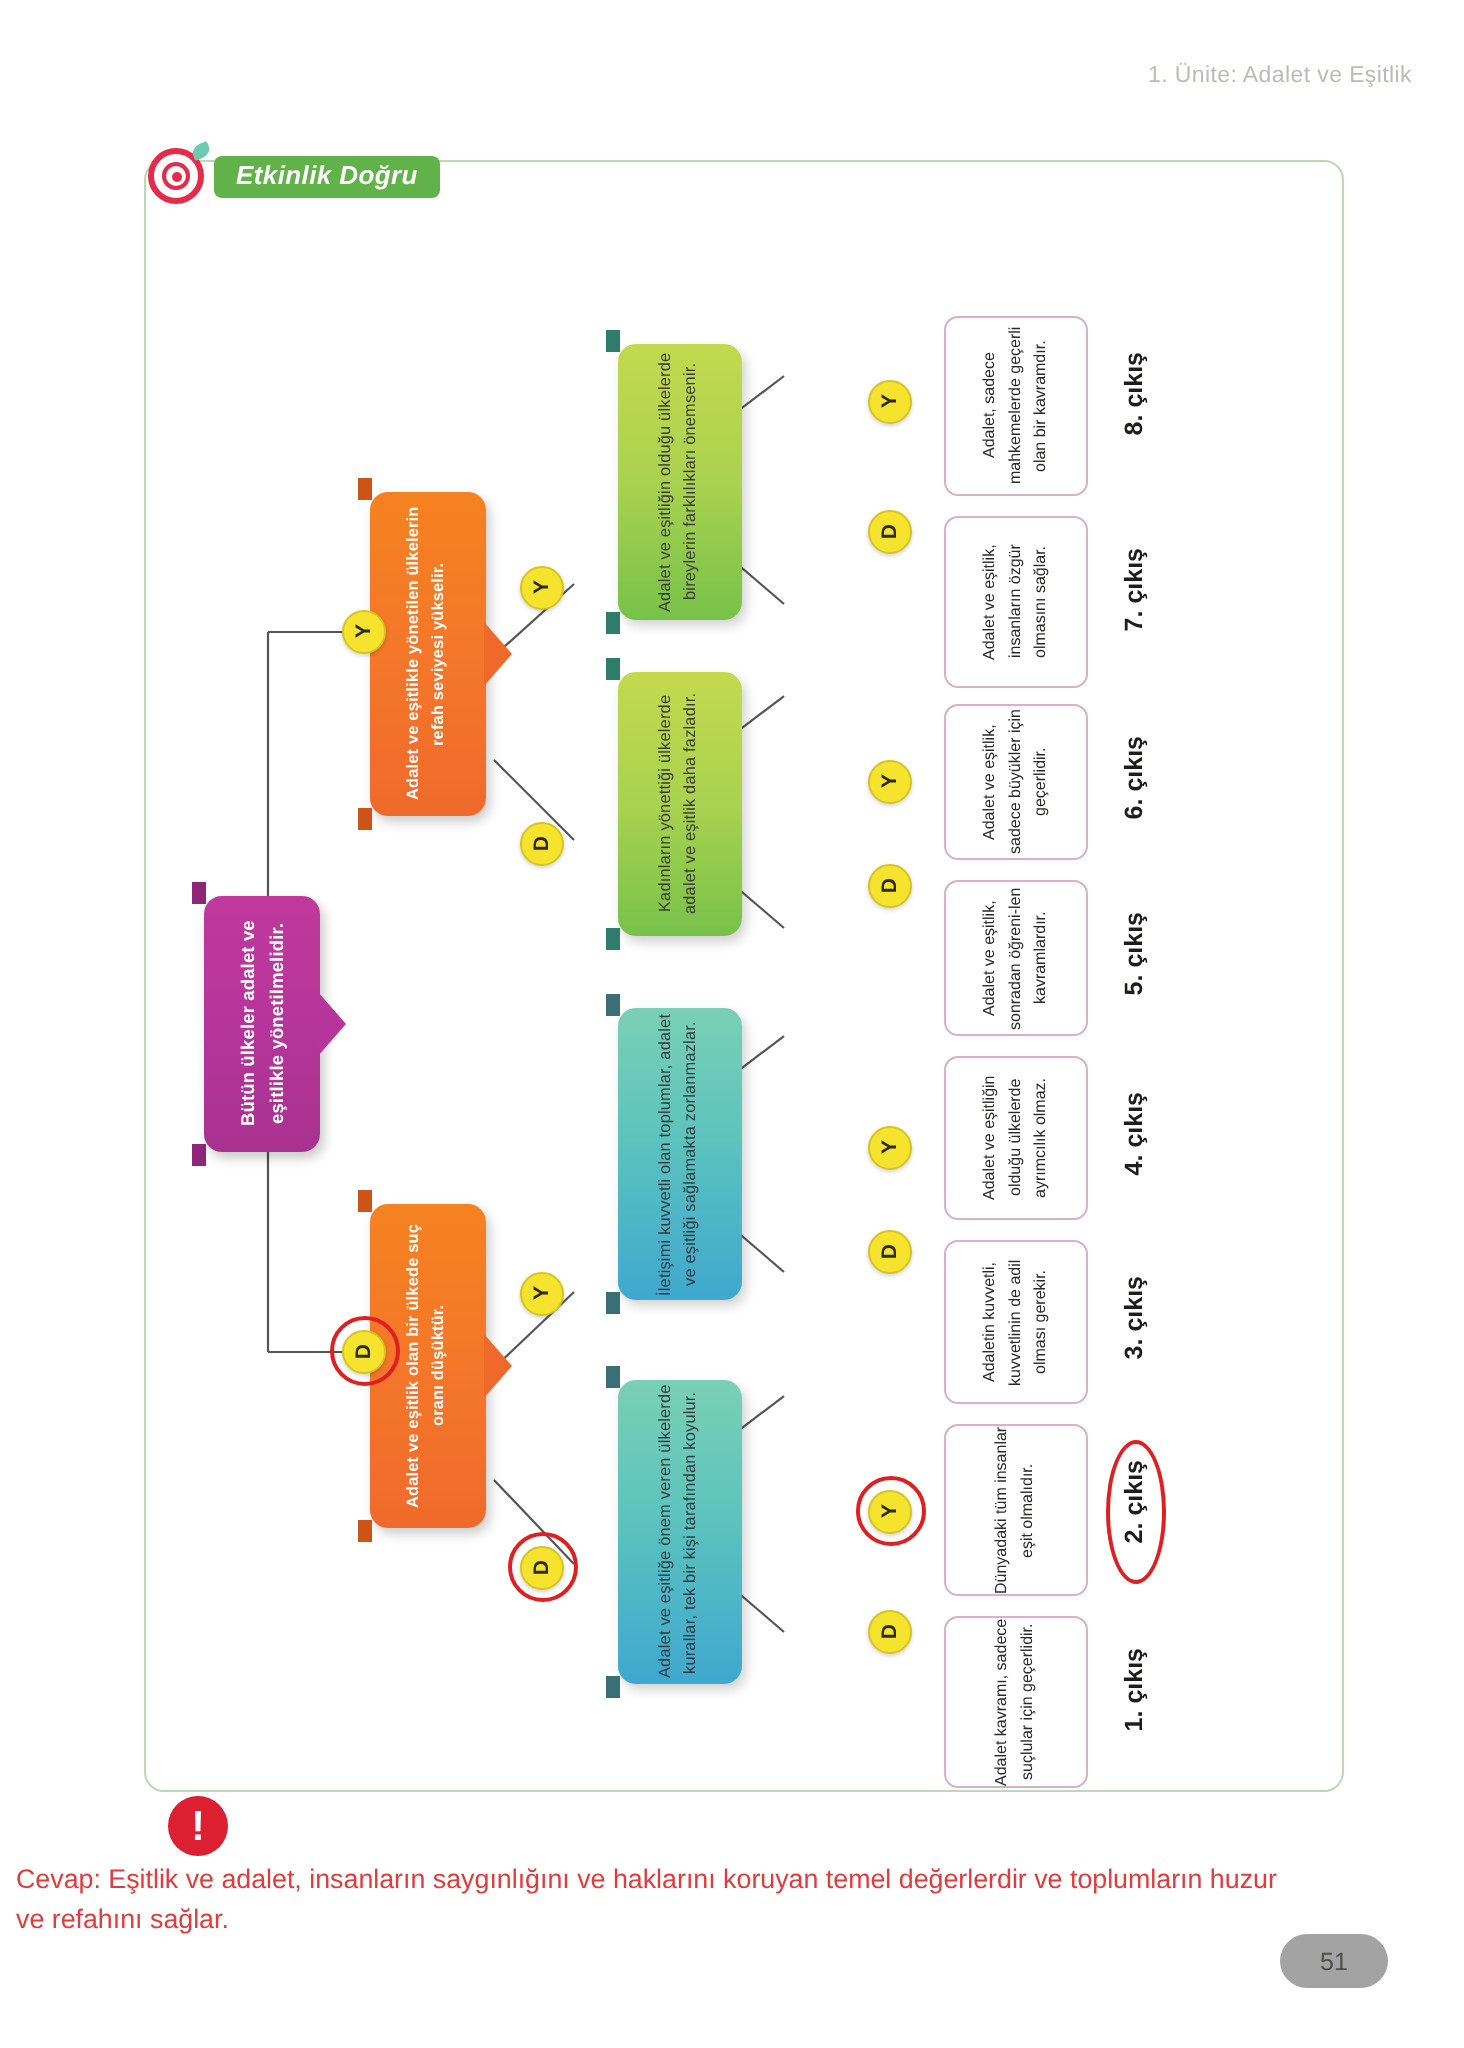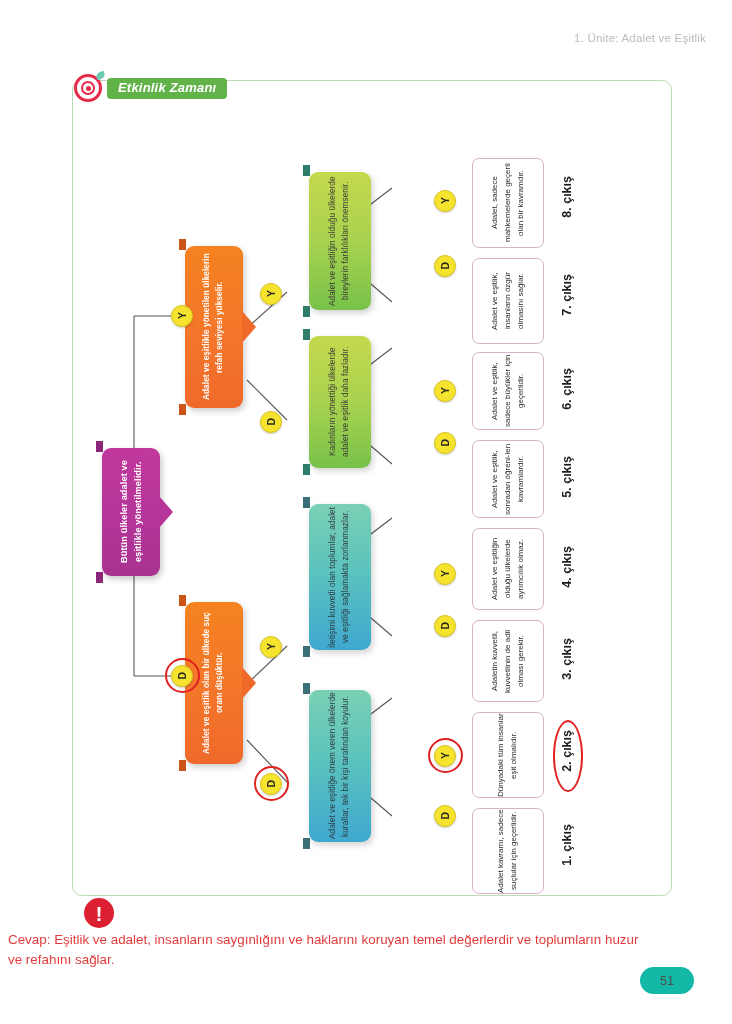--- a/index.html
+++ b/index.html
@@ -180,42 +180,42 @@
   .share-text { font-size: 13.2px; color: #1d1d1b; }
 
   .answer {
     position: absolute; left: 8px; top: 930px; width: 640px;
     font-size: 13.4px; line-height: 1.5; color: #e23b3b;
   }
 
   .page-num {
     position: absolute; right: 38px; bottom: 30px;
     width: 54px; height: 27px; border-radius: 14px;
-    background: #14b8a6; color: #4d4f48;
+    background: #a3a3a3; color: #4d4f48;
     display: flex; align-items: center; justify-content: center;
     font-size: 12.5px;
   }
 </style>
 </head>
 <body>
 
 <div class="page">
 
   <div class="running-head">1. Ünite: Adalet ve Eşitlik</div>
 
   <div class="activity-frame"></div>
 
   <div class="badge-row">
     <div class="target-icon">
       <div class="ring1"></div>
         <div class="ring2"></div>
         <div class="dot"></div>
         <div class="leaf"></div>
     </div>
-    <div class="badge-pill">Etkinlik Zamanı</div>
+    <div class="badge-pill">Etkinlik Doğru</div>
   </div>
 
 
   <div class="chart">
 
     <svg width="600" height="816">
       <g stroke="#555" stroke-width="1.1" fill="none">
 
         <path d="M62,430 L62,236"></path>
         <path d="M62,236 L110,236"></path>

